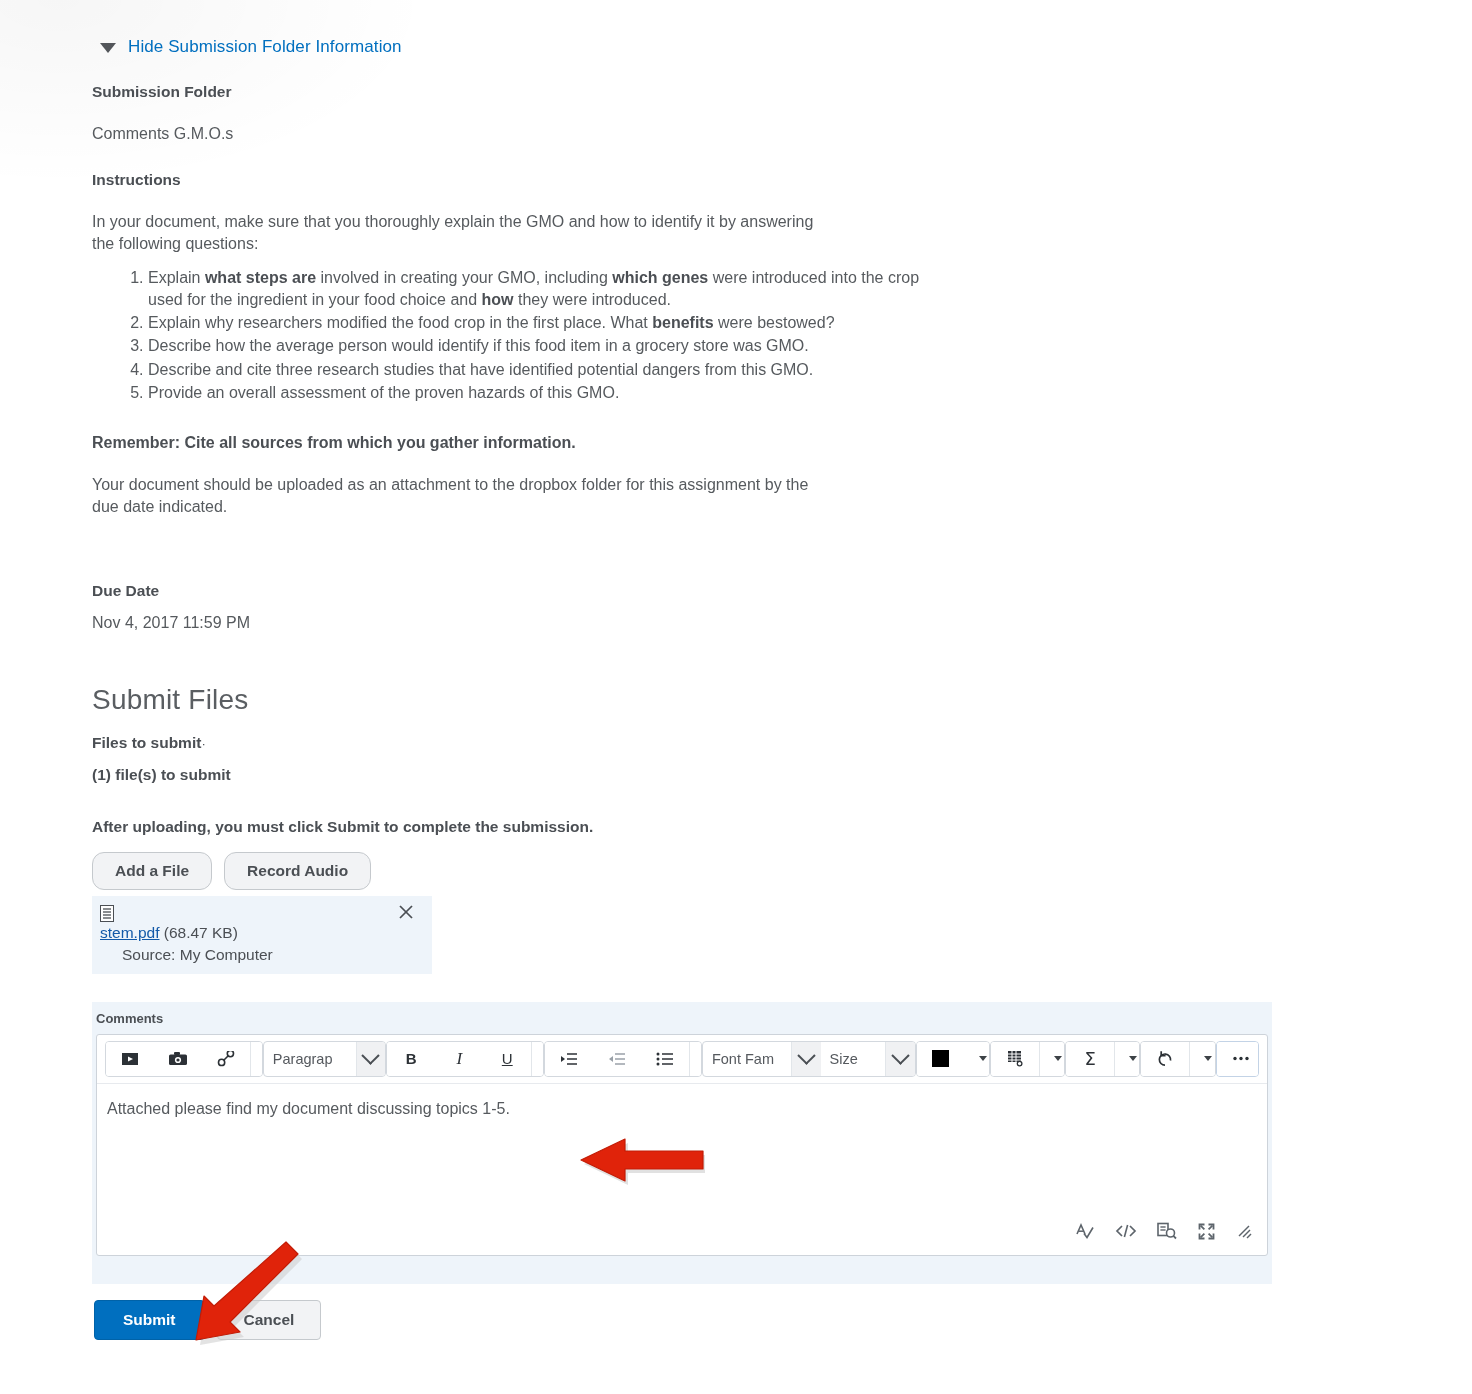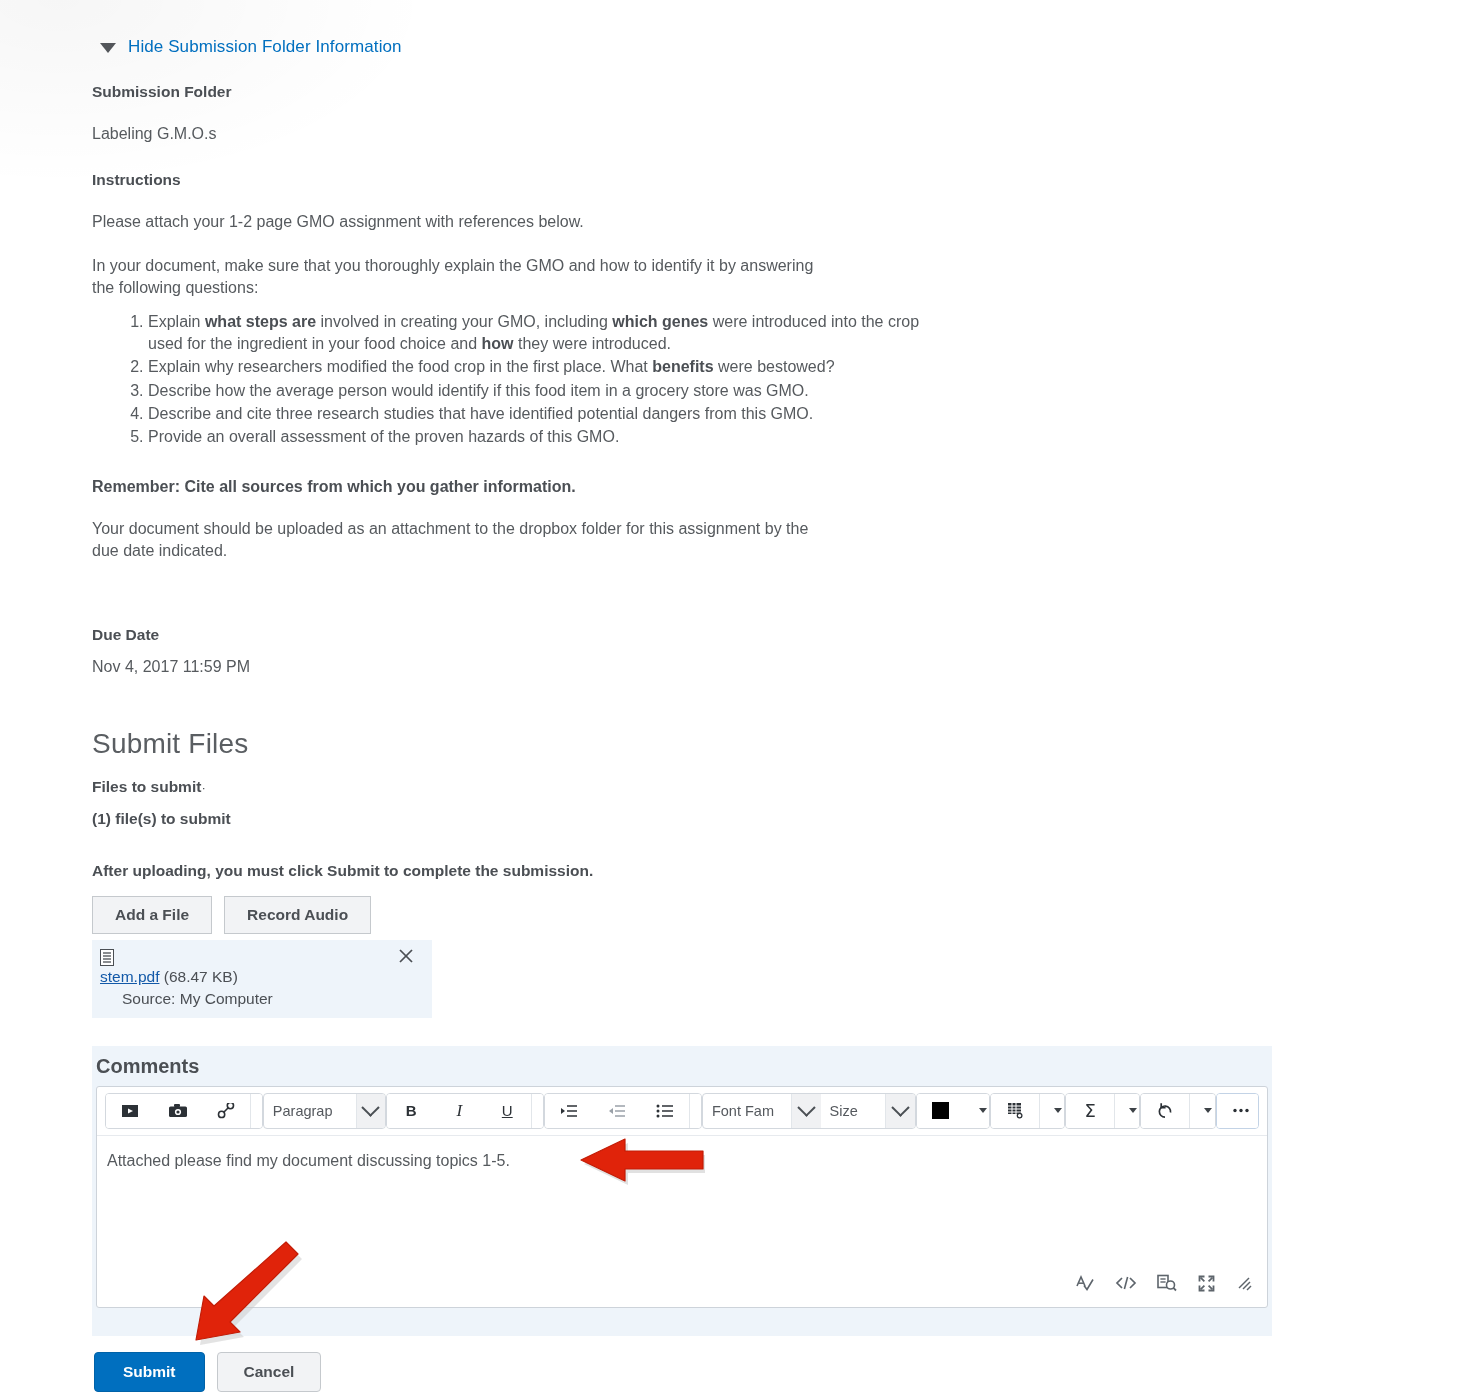--- a/index.html
+++ b/index.html
@@ -118,21 +118,21 @@
     font-size: 15.5px;
     font-weight: bold;
     color: #4b4f54;
     margin: 34px 0 16px 0;
   }
 
   .btn-row { display: flex; gap: 12px; margin-top: 10px; }
   .gray-btn {
     background: #f2f3f5;
     border: 1px solid #c5c9cd;
-    border-radius: 0;
+    border-radius: 12px;
     padding: 9px 22px;
     font-size: 15.5px;
     font-weight: bold;
     color: #4b4f54;
     cursor: pointer;
     font-family: inherit;
   }
 
   .file-row {
     margin-top: 6px;
@@ -168,21 +168,21 @@
 
   
   .comments-panel {
     margin-top: 28px;
     background: #eef4fa;
     padding: 9px 0 28px 0;
     width: 1180px;
     box-sizing: border-box;
   }
   .comments-label {
-    font-size: 20px;
+    font-size: 13px;
     font-weight: bold;
     color: #4b4f54;
     margin: 0 0 8px 4px;
   }
   .editor {
     background: #ffffff;
     border: 1px solid #cdd3da;
     border-radius: 3px;
     margin: 0 4px;
     height: 222px;
@@ -317,24 +317,23 @@
 
 <div class="page">
   <div class="content">
 
     <div class="toggle-row">
       <span class="caret"></span>
       <span class="toggle-link">Hide Submission Folder Information</span>
     </div>
 
     <h4 class="sub-head">Submission Folder</h4>
-    <p class="body-text">Labeling G.M.O.s</p>
+    <p class="body-text">Comments G.M.O.s</p>
 
     <h4 class="sub-head">Instructions</h4>
-    <p class="body-text">Please attach your 1-2 page GMO assignment with references below.</p>
     <p class="body-text">In your document, make sure that you thoroughly explain the GMO and how to identify it by answering the following questions:</p>
 
     <ol class="questions" id="questions-list">
         <li><span>Explain </span><strong>what steps are</strong><span> involved in creating your GMO, including </span><strong>which genes</strong><span> were introduced into the crop used for the ingredient in your food choice and </span><strong>how</strong><span> they were introduced.</span></li>
         <li><span>Explain why researchers modified the food crop in the first place. What </span><strong>benefits</strong><span> were bestowed?</span></li>
         <li><span>Describe how the average person would identify if this food item in a grocery store was GMO.</span></li>
         <li><span>Describe and cite three research studies that have identified potential dangers from this GMO.</span></li>
         <li><span>Provide an overall assessment of the proven hazards of this GMO.</span></li>
       </ol>
 

